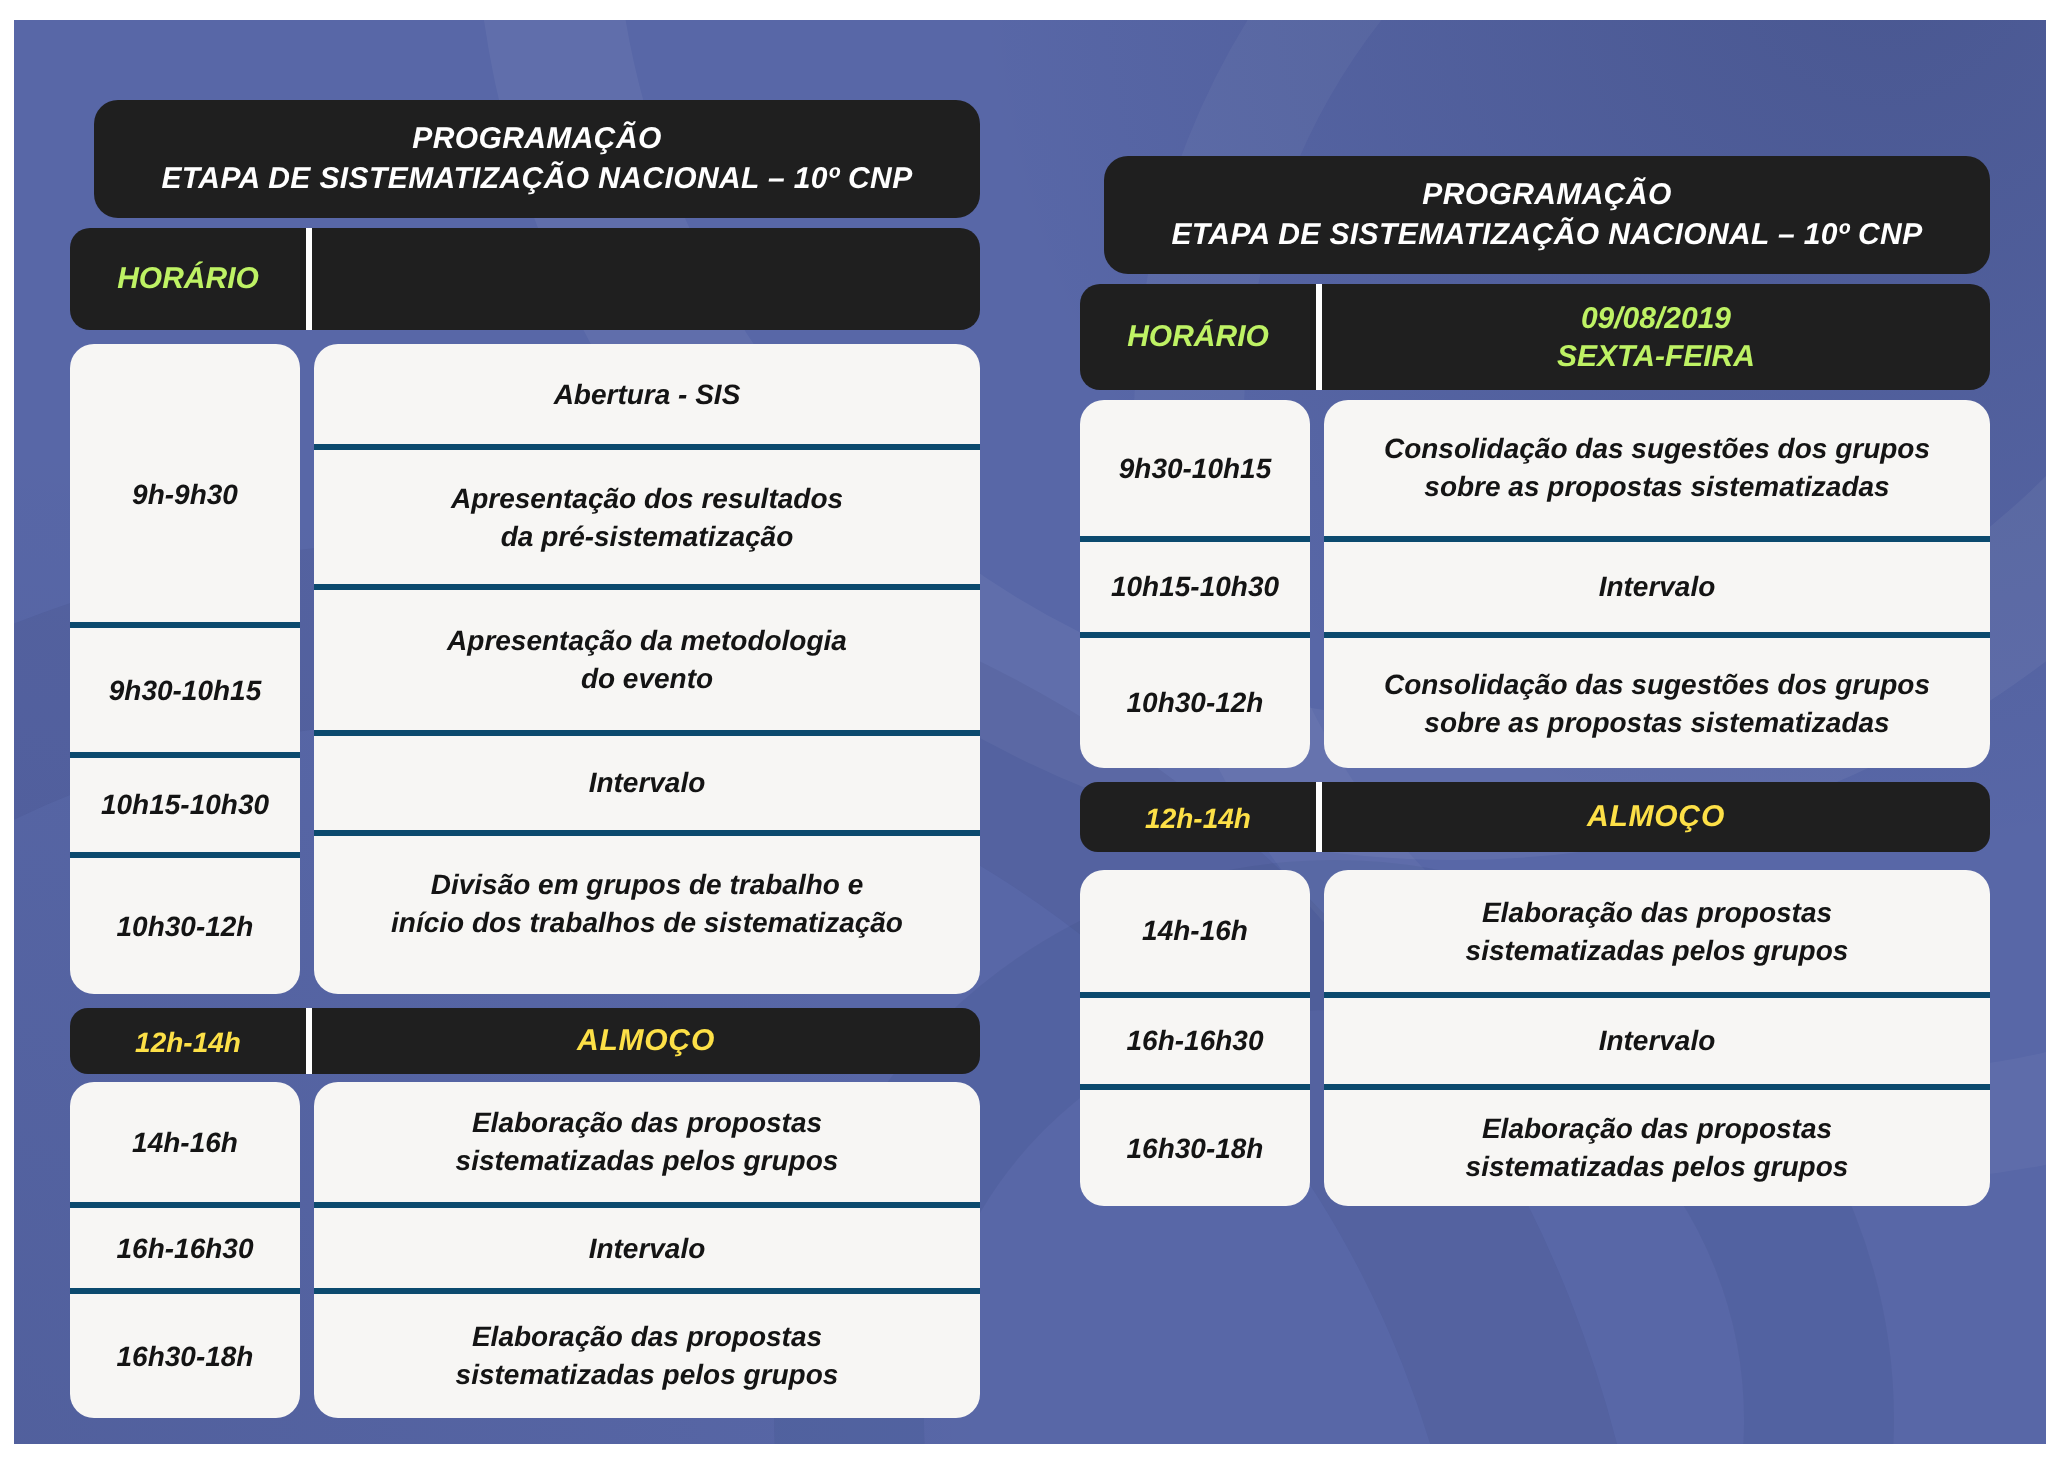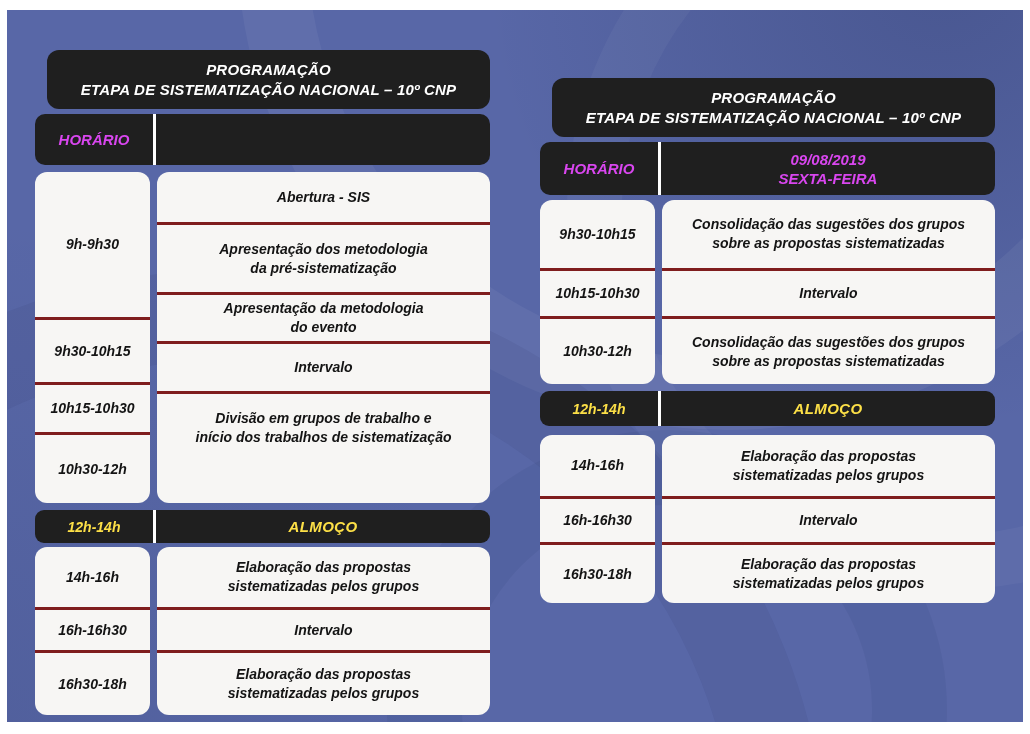--- a/index.html
+++ b/index.html
@@ -35,21 +35,21 @@
   .title-bar {
     background: #1f1f1f; color: #ffffff; border-radius: 12px;
     height: 59px; display: flex; flex-direction: column;
     align-items: center; justify-content: center;
     font-weight: bold; font-style: italic; font-size: 15px; line-height: 20px;
     text-align: center; letter-spacing: 0.2px; margin-left: 12px;
   }
   .day-left .title-bar, .day-right .title-bar { margin-bottom: 5px; }
 
   .header-bar {
-    background: #1f1f1f; color: #d946ef; border-radius: 10px;
+    background: #1f1f1f; color: #bef264; border-radius: 10px;
     display: flex; align-items: stretch; overflow: hidden;
     font-weight: bold; font-style: italic;
   }
   .day-left  .header-bar { height: 51px; margin-bottom: 7px; }
   .day-right .header-bar { height: 53px; margin-bottom: 5px; }
   .hb-time { width: 118px; display: flex; align-items: center; justify-content: center; font-size: 15px; }
   .vline { width: 3px; background: #ffffff; }
   .hb-date {
     flex: 1; display: flex; flex-direction: column;
     align-items: center; justify-content: center;
@@ -58,27 +58,27 @@
 
   .body-section { display: flex; gap: 7px; }
   .day-left  .morning   { margin-bottom: 7px; }
   .day-right .morning   { margin-bottom: 7px; }
   .time-col { width: 115px; background: #f7f6f4; border-radius: 12px; overflow: hidden; display: flex; flex-direction: column; }
   .act-col  { flex: 1;      background: #f7f6f4; border-radius: 12px; overflow: hidden; display: flex; flex-direction: column; }
   .cell {
     display: flex; align-items: center; justify-content: center;
     color: #141414; font-weight: bold; font-style: italic; font-size: 14px;
     line-height: 19px; text-align: center; white-space: pre-line;
-    border-bottom: 3px solid #7f1d1d; padding: 0 8px;
+    border-bottom: 3px solid #0c4a6e; padding: 0 8px;
   }
   .cell.last { border-bottom: none; }
 
   
-  .Tm-t0 { height: 148px; } .Tm-t1 { height: 65px; } .Tm-t2 { height: 50px; } .Tm-t3 { height: 68px; }
-  .Tm-a0 { height: 53px; }  .Tm-a1 { height: 70px; } .Tm-a2 { height: 49px; } .Tm-a3 { height: 50px; } .Tm-a4 { height: 68px; }
+  .Tm-t0 { height: 130px; margin-top: 12px; } .Tm-t1 { height: 65px; } .Tm-t2 { height: 50px; } .Tm-t3 { height: 68px; }
+  .Tm-a0 { height: 53px; }  .Tm-a1 { height: 70px; } .Tm-a2 { height: 73px; } .Tm-a3 { height: 50px; } .Tm-a4 { height: 68px; }
   .Ta-0  { height: 63px; }  .Ta-1  { height: 43px; } .Ta-2  { height: 62px; }
   
   .Fm-0 { height: 52px; } .Fm-1 { height: 71px; } .Fm-2 { height: 48px; } .Fm-3 { height: 65px; }
   .Fa-0 { height: 64px; } .Fa-1 { height: 46px; } .Fa-2 { height: 58px; }
 
   .lunch-bar {
     background: #1f1f1f; color: #fde047; border-radius: 9px;
     display: flex; align-items: stretch; overflow: hidden;
     font-weight: bold; font-style: italic;
   }
@@ -111,21 +111,21 @@
 
     <div class="body-section morning">
       <div class="time-col">
         <div class="cell Tm-t0">9h-9h30</div>
         <div class="cell Tm-t1">9h30-10h15</div>
         <div class="cell Tm-t2">10h15-10h30</div>
         <div class="cell Tm-t3 last">10h30-12h</div>
       </div>
       <div class="act-col">
         <div class="cell Tm-a0">Abertura - SIS</div>
-        <div class="cell Tm-a1">Apresentação dos metodologia
+        <div class="cell Tm-a1">Apresentação dos resultados
 da pré-sistematização</div>
         <div class="cell Tm-a2">Apresentação da metodologia
 do evento</div>
         <div class="cell Tm-a3">Intervalo</div>
         <div class="cell Tm-a4 last">Divisão em grupos de trabalho e
 início dos trabalhos de sistematização</div>
       </div>
     </div>
 
     <div class="lunch-bar">

